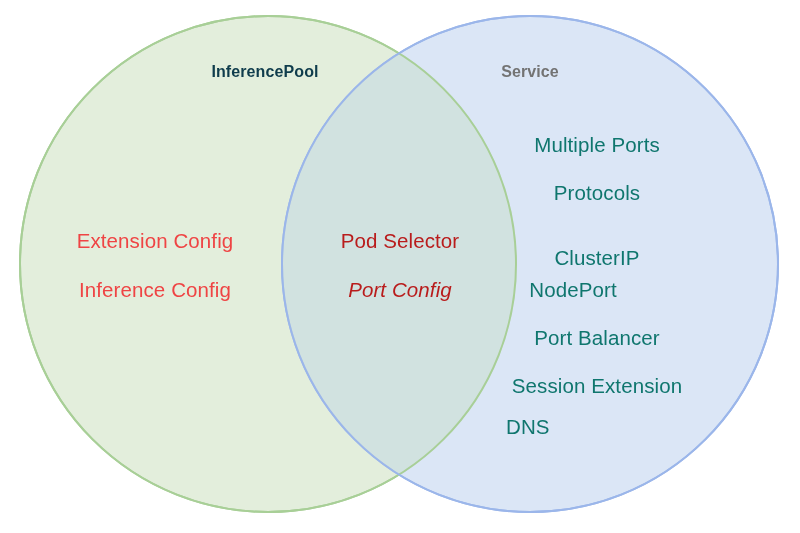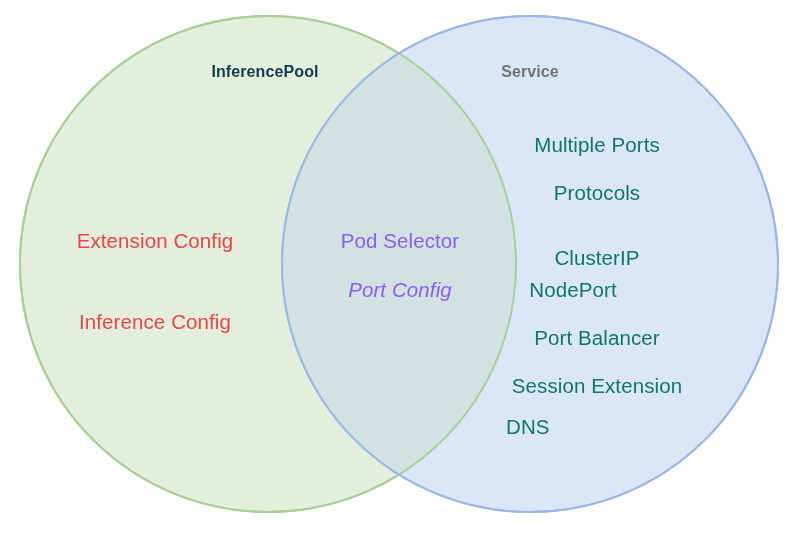--- a/index.html
+++ b/index.html
@@ -45,21 +45,21 @@
     font-size: 20.5px;
     font-weight: normal;
     letter-spacing: 0.1px;
     white-space: nowrap;
     transform: translate(-50%, -50%);
   }
   #title-left   { left: 265px; top: 72px;  color: #0f3c4c; }
   #title-right  { left: 530px; top: 72px;  color: #737373; }
 
   .left-item    { color: #ef4444; }
-  .mid-item     { color: #8b5cf6; }
+  .mid-item     { color: #b91c1c; }
   .right-item   { color: #0f766e; }
 </style>
 </head>
 <body>
 
 <div id="venn-canvas">
 
   <svg id="venn-svg" viewBox="0 0 800 533" xmlns="http://www.w3.org/2000/svg">
     <defs>
       <clipPath id="clip-left">
@@ -79,21 +79,21 @@
     <circle cx="530" cy="264" r="248" fill="none" stroke="#9bb6ea" stroke-width="2"></circle>
   </svg>
 
   <div class="text-layer">
 
     <div class="vtitle" id="title-left">InferencePool</div>
 
     <div class="vtitle" id="title-right">Service</div>
 
     <div class="vitem left-item" style="left:155px; top:241px;">Extension Config</div>
-    <div class="vitem left-item" style="left:155px; top:290px;margin-top:32px;">Inference Config</div>
+    <div class="vitem left-item" style="left:155px; top:290px;">Inference Config</div>
 
     <div class="vitem mid-item" style="left:400px; top:241px;">Pod Selector</div>
     <div class="vitem mid-item" style="left:400px; top:290px;font-style:italic;">Port Config</div>
 
     <div class="vitem right-item" style="left:597px; top:145px;">Multiple Ports</div>
     <div class="vitem right-item" style="left:597px; top:193px;">Protocols</div>
     <div class="vitem right-item" style="left:597px; top:258px;">ClusterIP</div>
     <div class="vitem right-item" style="left:573px; top:290px;">NodePort</div>
     <div class="vitem right-item" style="left:597px; top:338px;">Port Balancer</div>
     <div class="vitem right-item" style="left:597px; top:386px;">Session Extension</div>

